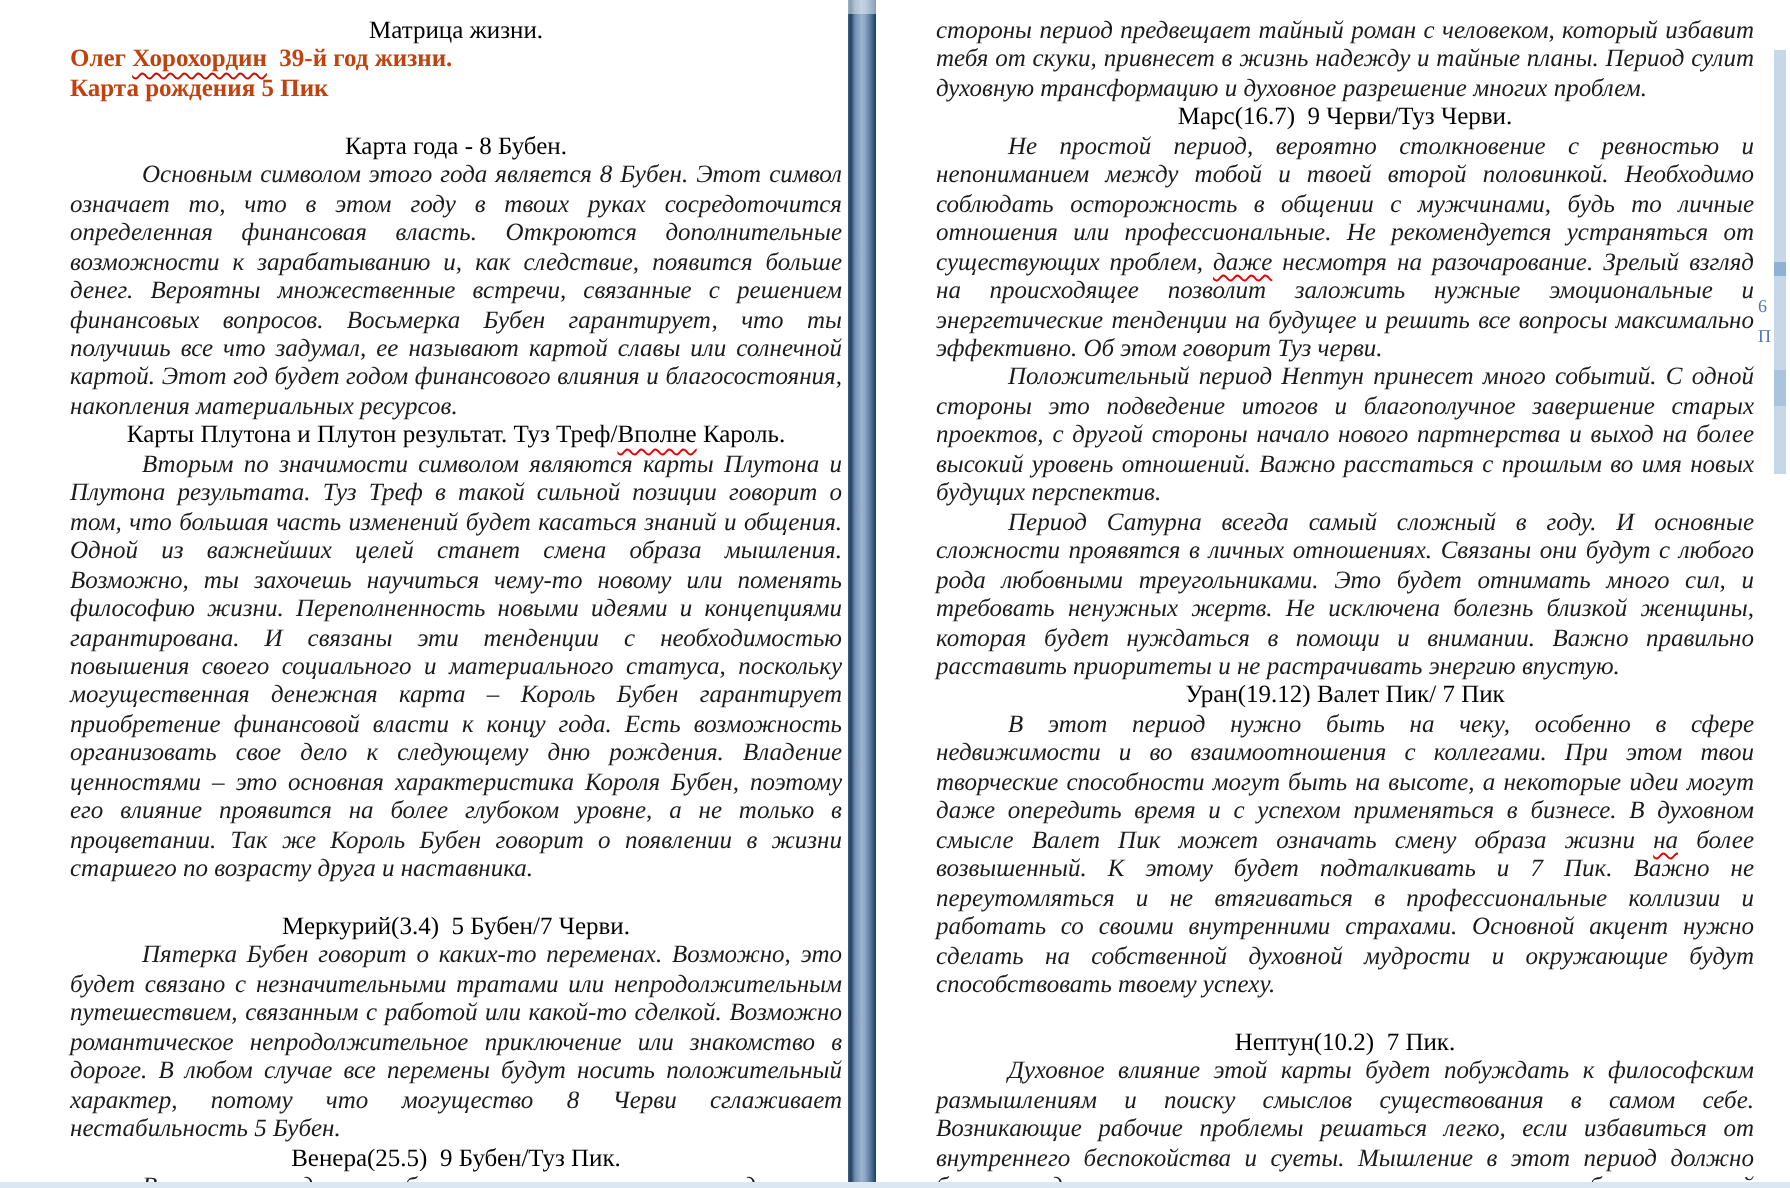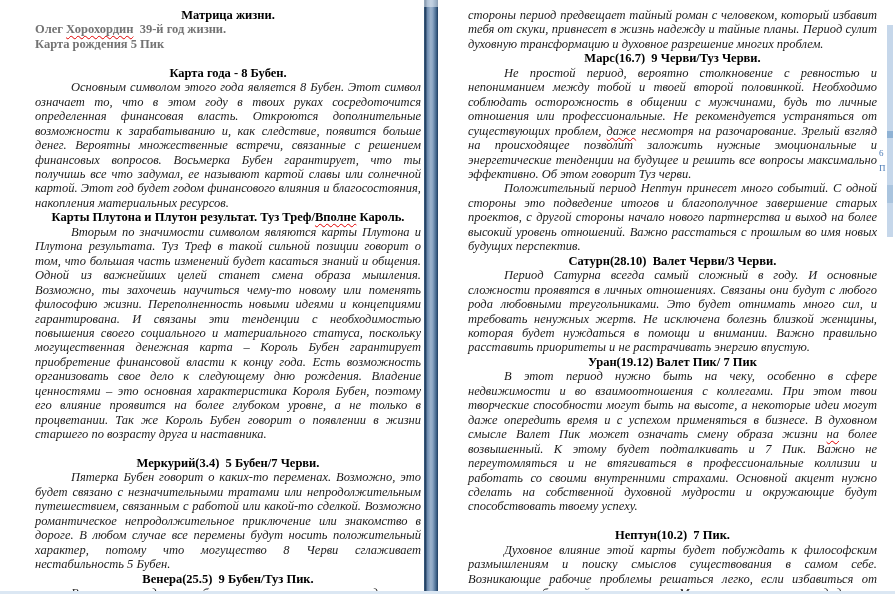--- a/index.html
+++ b/index.html
@@ -3,22 +3,22 @@
 <meta charset="utf-8">
 <style>
   html,body{margin:0;padding:0;background:#fff;}
   .screen{
     position:relative;width:895px;height:594px;overflow:hidden;background:#ffffff;
     font-family:"Liberation Serif","DejaVu Serif",serif;color:#1b1b1b;
   }
   .page{position:absolute;top:8px;font-size:12.5px;line-height:14.45px;}
   .page-left{left:35px;width:386px;}
   .page-right{left:468px;width:409px;}
-  .hc{font-size:12.5px;font-weight:bold;color:#000;text-align:center;margin:0;white-space:pre-wrap;}
-  .bl{font-weight:bold;color:#737373;margin:0;white-space:pre-wrap;}
+  .hc{font-size:12.5px;font-weight:normal;color:#000;text-align:center;margin:0;white-space:pre-wrap;}
+  .bl{font-weight:bold;color:#c2410c;margin:0;white-space:pre-wrap;}
   .para{margin:0;text-align:justify;text-align-last:left;font-style:italic;}
   .ind{text-indent:36px;}
   .blank{height:14.45px;}
   .misspell{
     text-decoration:underline;
     text-decoration-style:wavy;
     text-decoration-color:#e00000;
     text-decoration-thickness:1px;
     text-underline-offset:2px;
   }
@@ -59,21 +59,20 @@
 
   <div class="divider">
     <div class="divider-top-light"></div>
   </div>
 
   <div class="page page-right">
     <p class="para">стороны период предвещает тайный роман с человеком, который избавит тебя от скуки, привнесет в жизнь надежду и тайные планы. Период сулит духовную трансформацию и духовное разрешение многих проблем.</p>
     <h2 class="hc">Марс(16.7)  9 Черви/Туз Черви.</h2>
     <p class="para ind"><span>Не простой период, вероятно столкновение с ревностью и непониманием между тобой и твоей второй половинкой. Необходимо соблюдать осторожность в общении с мужчинами, будь то личные отношения или профессиональные. Не рекомендуется устраняться от существующих проблем, </span><span class="misspell">даже</span><span> несмотря на разочарование. Зрелый взгляд на происходящее позволит заложить нужные эмоциональные и энергетические тенденции на будущее и решить все вопросы максимально эффективно. Об этом говорит Туз черви.</span></p>
     <p class="para ind">Положительный период Нептун принесет много событий. С одной стороны это подведение итогов и благополучное завершение старых проектов, с другой стороны начало нового партнерства и выход на более высокий уровень отношений. Важно расстаться с прошлым во имя новых будущих перспектив.</p>
-    <h2 class="hc">Сатурн(28.10)  Валет Черви/3 Черви.</h2>
     <p class="para ind">Период Сатурна всегда самый сложный в году. И основные сложности проявятся в личных отношениях. Связаны они будут с любого рода любовными треугольниками. Это будет отнимать много сил, и требовать ненужных жертв. Не исключена болезнь близкой женщины, которая будет нуждаться в помощи и внимании. Важно правильно расставить приоритеты и не растрачивать энергию впустую.</p>
     <h2 class="hc">Уран(19.12) Валет Пик/ 7 Пик</h2>
     <p class="para ind"><span>В этот период нужно быть на чеку, особенно в сфере недвижимости и во взаимоотношения с коллегами. При этом твои творческие способности могут быть на высоте, а некоторые идеи могут даже опередить время и с успехом применяться в бизнесе. В духовном смысле Валет Пик может означать смену образа жизни </span><span class="misspell">на</span><span> более возвышенный. К этому будет подталкивать и 7 Пик. Важно не переутомляться и не втягиваться в профессиональные коллизии и работать со своими внутренними страхами. Основной акцент нужно сделать на собственной духовной мудрости и окружающие будут способствовать твоему успеху.</span></p>
     <div class="blank"></div>
     <h2 class="hc">Нептун(10.2)  7 Пик.</h2>
     <p class="para ind">Духовное влияние этой карты будет побуждать к философским размышлениям и поиску смыслов существования в самом себе. Возникающие рабочие проблемы решаться легко, если избавиться от внутреннего беспокойства и суеты. Мышление в этот период должно быть холодным и прагматичным, направленным внутрь себя, как в некий источник, отображающий причины существующих переживаний.</p>
   </div>
 
   <div class="edge-track">
     <div class="edge-thumb-tick"></div>

